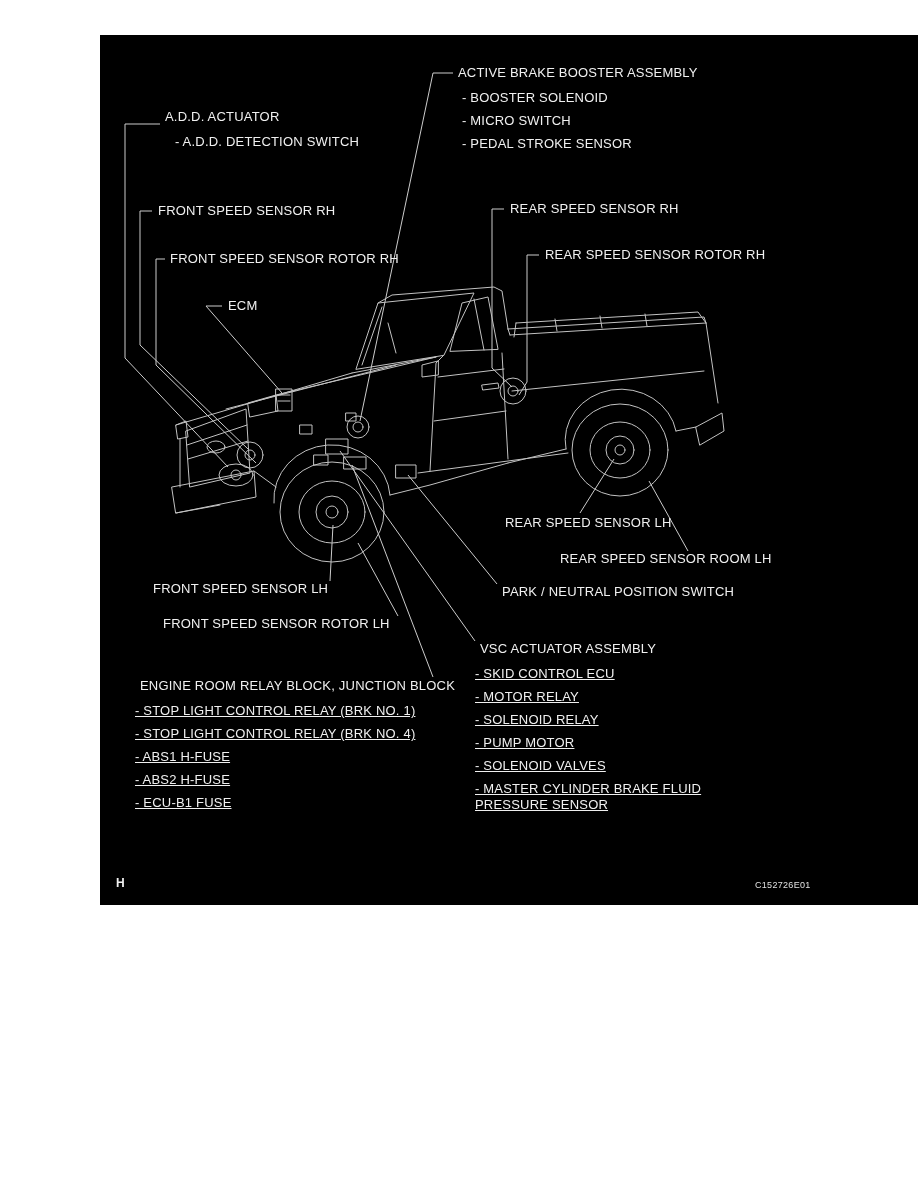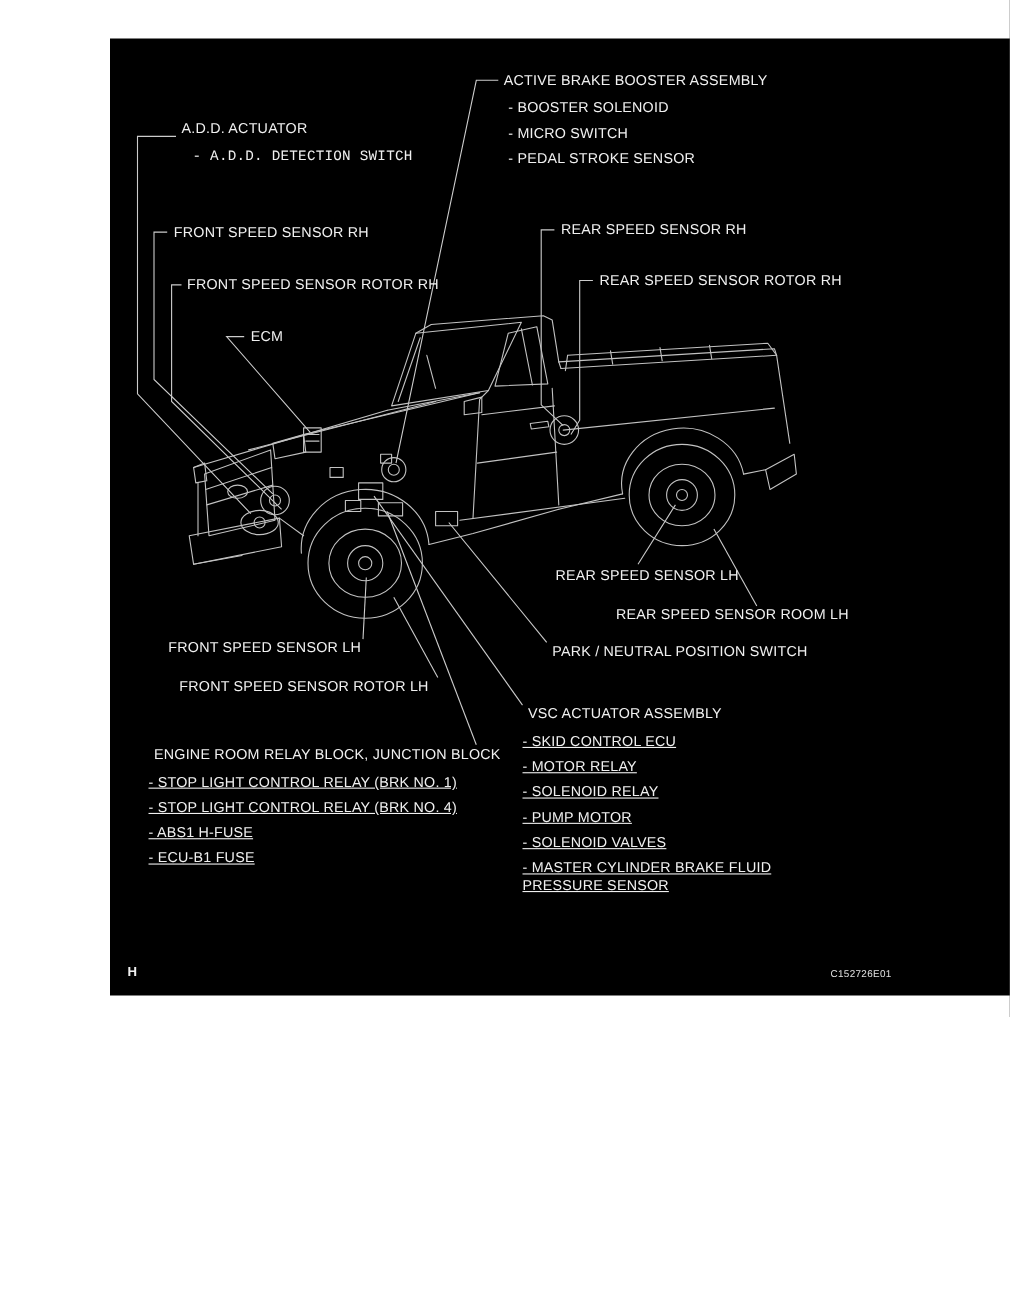--- a/index.html
+++ b/index.html
@@ -18,21 +18,21 @@
   .truck  { stroke: var(--line, #c2c2c2); fill:none; stroke-width:1; stroke-linejoin:round; stroke-linecap:round; }
   .leaders{ stroke: var(--leader, #cccccc); fill:none; stroke-width:1; }
   .lbl {
     position:absolute; font-size:13px; line-height:16px; letter-spacing:.2px;
     color: var(--text, #f0f0f0); white-space:nowrap;
   }
   .grp .item { margin-top:7px; }
   .grp .first { margin-top:9px; }
   .grp.neg .item { margin-left:-5px;text-decoration:underline; }
   .grp.pos4 .item { margin-left:4px; }
-  .grp.pos10 .item { margin-left:10px;font-family:Liberation Mono, monospace; }
+  .grp.pos10 .item { margin-left:10px; }
   .wrap { white-space:normal; width:245px; }
   .footer-h { position:absolute; left:16px; top:841px; font-size:12px; font-weight:bold; color:var(--text,#f0f0f0); }
   .fig-code { position:absolute; left:655px; top:845px; font-size:9px; letter-spacing:.3px; color:#e0e0e0; }
 </style>
 </head>
 <body>
 
 <div class="diagram">
 
   <svg class="art" viewBox="0 0 715 870" aria-hidden="true">
@@ -174,18 +174,19 @@
     <div class="item">- PUMP MOTOR</div>
     <div class="item">- SOLENOID VALVES</div>
     <div class="item wrap">- MASTER CYLINDER BRAKE FLUID PRESSURE SENSOR</div>
   </div>
 
   <div class="lbl grp neg" style="left:40px; top:643px;">
     <div>ENGINE ROOM RELAY BLOCK, JUNCTION BLOCK</div>
     <div class="item first">- STOP LIGHT CONTROL RELAY (BRK NO. 1)</div>
     <div class="item">- STOP LIGHT CONTROL RELAY (BRK NO. 4)</div>
     <div class="item">- ABS1 H-FUSE</div>
+    <div class="item">- ABS2 H-FUSE</div>
     <div class="item">- ECU-B1 FUSE</div>
   </div>
 
   <div class="footer-h">H</div>
   <div class="fig-code">C152726E01</div>
 </div>
 
 </body></html>

